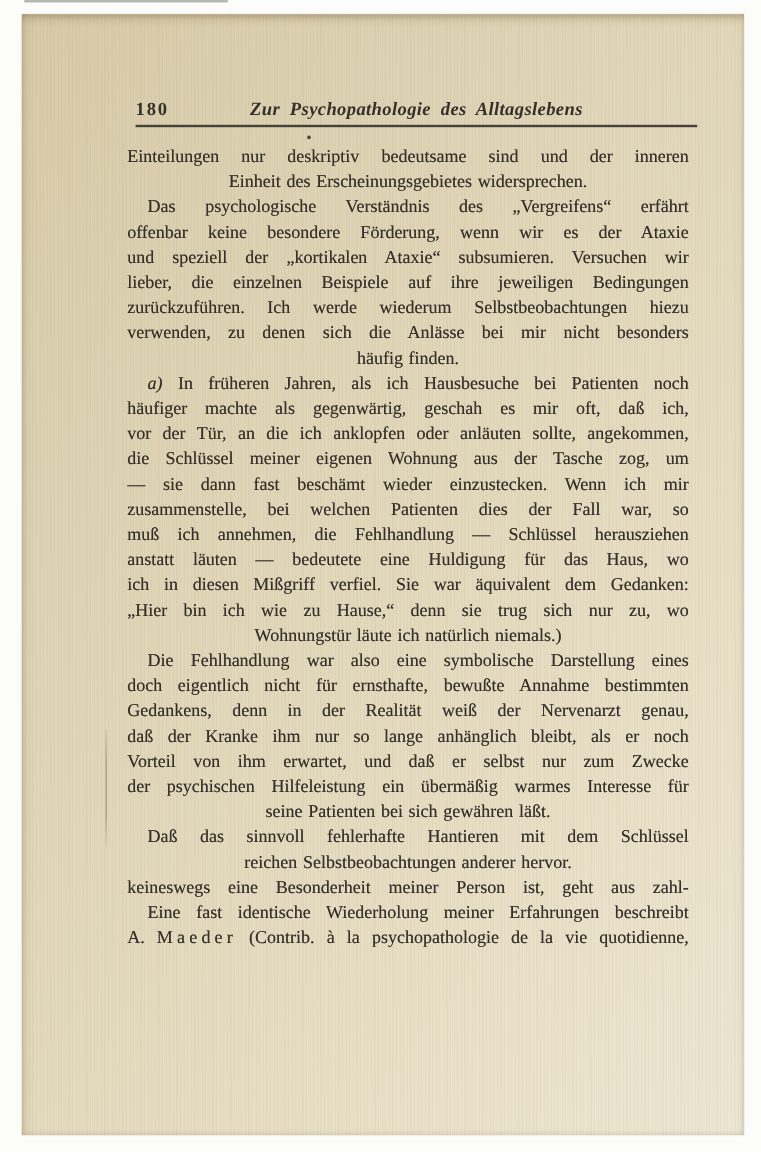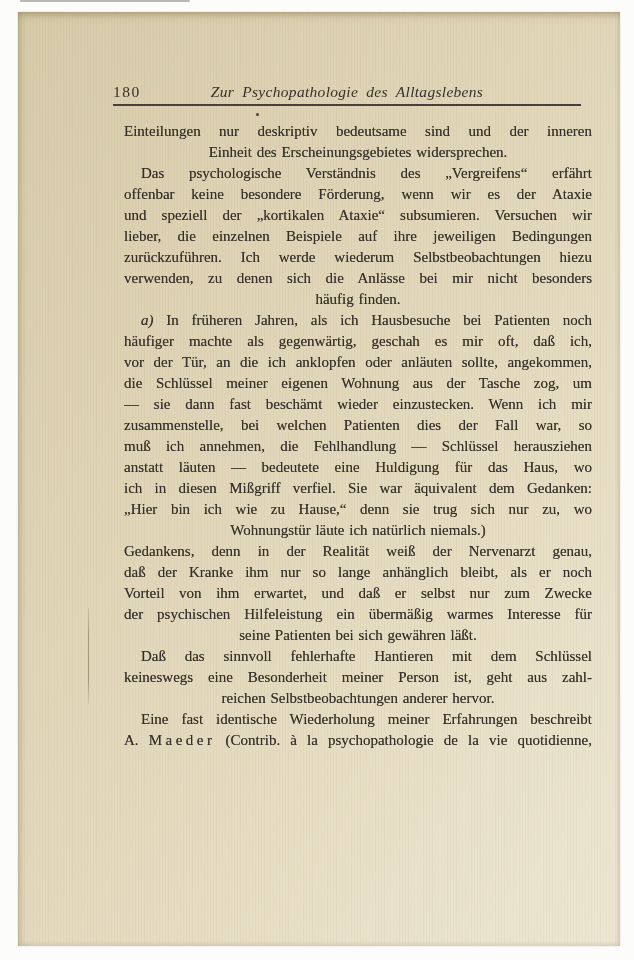--- a/index.html
+++ b/index.html
@@ -36,38 +36,38 @@
   .texture {
     position: absolute; inset: 0;
     background: repeating-linear-gradient(90deg,
       rgba(120,100,60,0.040) 0px, rgba(120,100,60,0.040) 1px,
       rgba(255,255,255,0.02) 1px, transparent 3px);
     pointer-events: none;
   }
   .page-header {
     position: absolute; left: 95px; top: 71px;
     width: 468px; height: 22px;
-    font-size: 15.5px; color: #35312a;
+    font-size: 15.5px; color: #35312a; font-weight: bold;
   }
   .pagenum {
     position: absolute; left: 0; top: 0;
     letter-spacing: 1.5px;
   }
   .runtitle {
     display: block; text-align: center;
     font-style: italic;
     word-spacing: 4px; letter-spacing: 0.3px;
   }
   .header-rule {
     position: absolute; left: 95px; top: 92px;
     width: 468px; height: 2px;
     background: #46413a;
   }
   .textblock {
-    position: absolute; left: 106px; top: 109px;
+    position: absolute; left: 88px; top: 109px;
     width: 468px;
     font-size: 15px; line-height: 21px;
     color: #35312a;
     text-shadow: 0 0 0.5px rgba(53,49,42,0.65);
   }
   .line {
     height: 21px; overflow: hidden;
     text-align: center;
     word-spacing: 1px;
   }
@@ -118,28 +118,30 @@
         <div class="line just"><span class="seg">häufiger machte als gegenwärtig, geschah es mir oft, daß ich,</span></div>
         <div class="line just"><span class="seg">vor der Tür, an die ich anklopfen oder anläuten sollte, angekommen,</span></div>
         <div class="line just"><span class="seg">die Schlüssel meiner eigenen Wohnung aus der Tasche zog, um</span></div>
         <div class="line just"><span class="seg">— sie dann fast beschämt wieder einzustecken. Wenn ich mir</span></div>
         <div class="line just"><span class="seg">zusammenstelle, bei welchen Patienten dies der Fall war, so</span></div>
         <div class="line just"><span class="seg">muß ich annehmen, die Fehlhandlung — Schlüssel herausziehen</span></div>
         <div class="line just"><span class="seg">anstatt läuten — bedeutete eine Huldigung für das Haus, wo</span></div>
         <div class="line just"><span class="seg">ich in diesen Mißgriff verfiel. Sie war äquivalent dem Gedanken:</span></div>
         <div class="line just"><span class="seg">„Hier bin ich wie zu Hause,“ denn sie trug sich nur zu, wo</span></div>
         <div class="line"><span class="seg">Wohnungstür läute ich natürlich niemals.)</span></div>
+        <div class="line indent just"><span class="seg">Die Fehlhandlung war also eine symbolische Darstellung eines</span></div>
+        <div class="line just"><span class="seg">doch eigentlich nicht für ernsthafte, bewußte Annahme bestimmten</span></div>
         <div class="line just"><span class="seg">Gedankens, denn in der Realität weiß der Nervenarzt genau,</span></div>
         <div class="line just"><span class="seg">daß der Kranke ihm nur so lange anhänglich bleibt, als er noch</span></div>
         <div class="line just"><span class="seg">Vorteil von ihm erwartet, und daß er selbst nur zum Zwecke</span></div>
         <div class="line just"><span class="seg">der psychischen Hilfeleistung ein übermäßig warmes Interesse für</span></div>
         <div class="line"><span class="seg">seine Patienten bei sich gewähren läßt.</span></div>
         <div class="line indent just"><span class="seg">Daß das sinnvoll fehlerhafte Hantieren mit dem Schlüssel</span></div>
+        <div class="line"><span class="seg">reichen Selbstbeobachtungen anderer hervor.</span></div>
         <div class="line just"><span class="seg">keineswegs eine Besonderheit meiner Person ist, geht aus zahl-</span></div>
-        <div class="line"><span class="seg">reichen Selbstbeobachtungen anderer hervor.</span></div>
         <div class="line indent just"><span class="seg">Eine fast identische Wiederholung meiner Erfahrungen beschreibt</span></div>
         <div class="line just"><span class="seg">A. </span><span class="seg spaced">Maeder</span><span class="seg"> (Contrib. à la psychopathologie de la vie quotidienne,</span></div>
       </div>
 
     <div class="artifact-dot"></div>
     <div class="artifact-vline"></div>
   </div>
 </div>
 
 </body></html>

